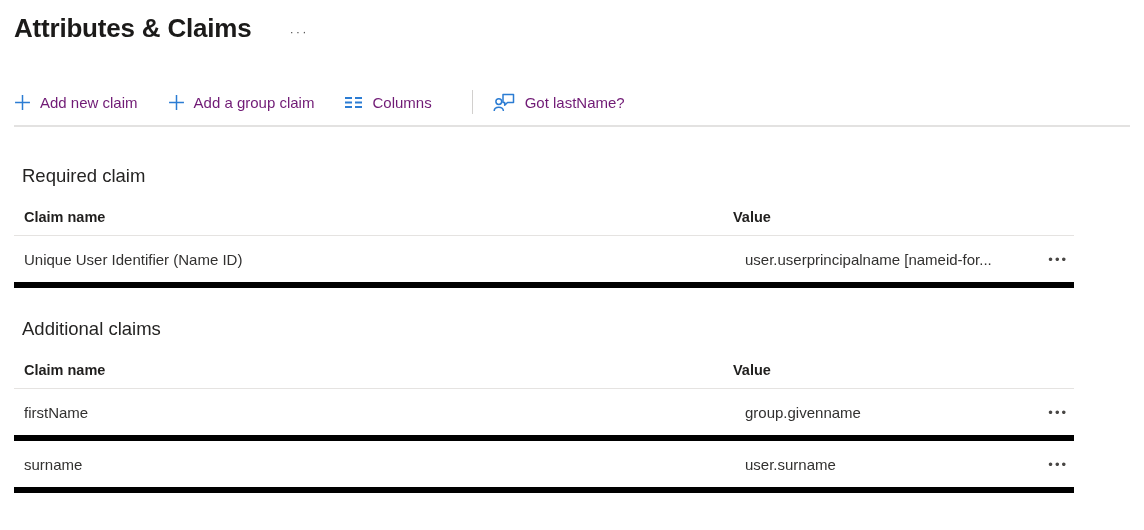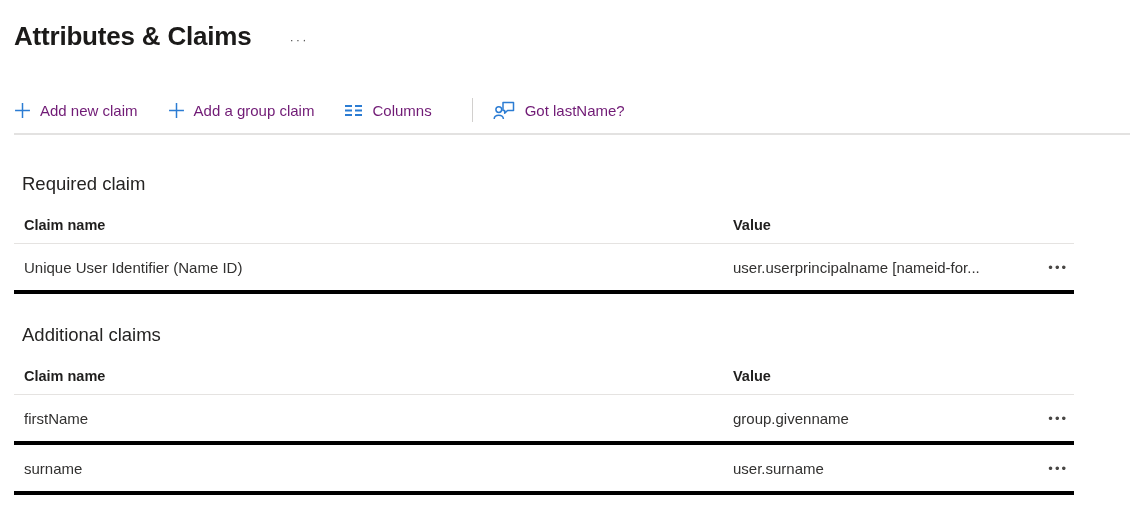--- a/index.html
+++ b/index.html
@@ -1,21 +1,21 @@
 <!DOCTYPE html>
 <html><head>
 <meta charset="utf-8">
 <style>
   html,body{margin:0;padding:0;background:#fff;}
   body{
     width:1144px;height:530px;overflow:hidden;
     font-family:"Liberation Sans","DejaVu Sans",sans-serif;
     -webkit-font-smoothing:antialiased;
   }
-  .page{padding:8px 14px;}
+  .page{padding:0 14px;}
 
   
   .title-row{display:flex;align-items:center;padding-top:13px;}
   .page-title{
     margin:0;font-size:26px;font-weight:700;color:#1b1a19;letter-spacing:-0.2px;
   }
   .title-ellipsis{
     margin-left:36px;margin-top:6px;color:#5a5a5a;font-size:13px;
     letter-spacing:2px;background:none;border:none;cursor:pointer;padding:0 2px;
     font-family:inherit;line-height:1;
@@ -44,22 +44,22 @@
 
   .claims-table{width:1060px;margin-top:16px;}
   .thead,.trow{
     display:grid;grid-template-columns:709px 1fr 52px;align-items:center;
   }
   .thead{
     padding:6px 0 10px 0;border-bottom:1px solid #e5e3e1;
     font-weight:700;font-size:14.5px;color:#201f1e;
   }
   .trow{
-    height:46px;border-bottom:4px solid #000000;
-    font-size:15px;color:#323130;cursor:pointer;
+    height:46px;border-bottom:6px solid #000000;
+    font-size:15px;color:#323130;cursor:pointer;gap:12px;
   }
   .cell{padding-left:10px;overflow:hidden;white-space:nowrap;text-overflow:ellipsis;}
   .row-menu{
     justify-self:end;background:none;border:none;cursor:pointer;
     color:#484644;font-size:13px;letter-spacing:2px;padding:4px 6px 4px 0;
     font-family:inherit;line-height:1;
   }
 </style>
 </head>
 <body>

